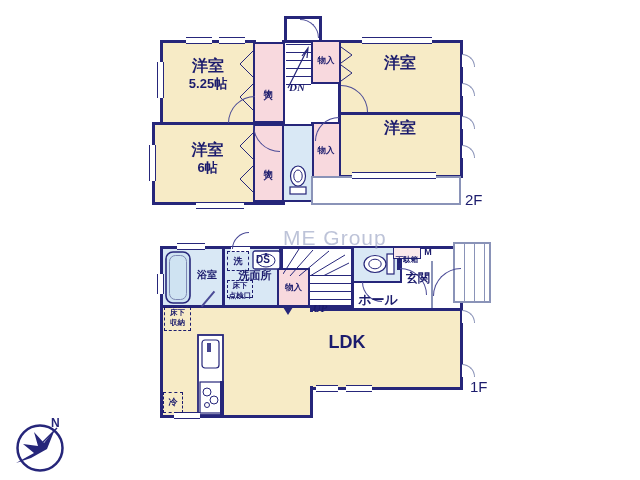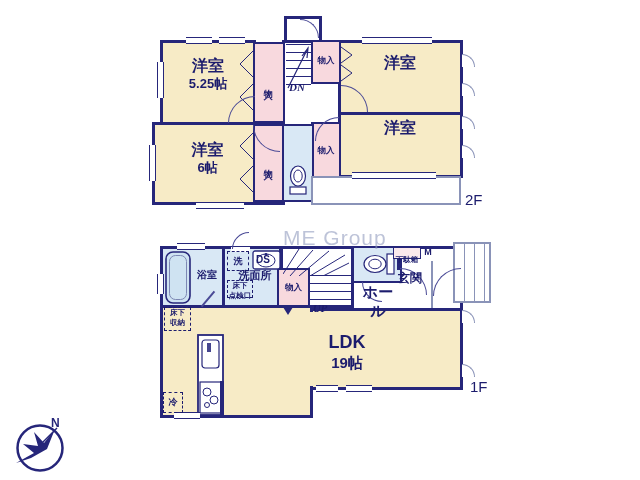--- a/index.html
+++ b/index.html
@@ -167,42 +167,41 @@
   <div class="abs arc arc-tl" style="left:232px;top:232px;width:17px;height:17px;"></div>
   <div class="abs" style="left:231px;top:247px;width:19px;height:5px;background:#fff;z-index:30;"></div>
 
   <svg class="abs" style="left:362px;top:252px;z-index:30;" width="34" height="24" viewBox="0 0 34 24">
     <rect x="25" y="2" width="7" height="20" fill="#fff" stroke="#26267a" stroke-width="1.2"></rect>
     <ellipse cx="13" cy="12" rx="11" ry="8.5" fill="#fff" stroke="#26267a" stroke-width="1.2"></ellipse>
     <ellipse cx="13" cy="12" rx="6.2" ry="4.8" fill="none" stroke="#26267a" stroke-width="1"></ellipse>
   </svg>
   <div class="abs arc arc-bl" style="left:362px;top:282px;width:20px;height:20px;"></div>
 
-  <div class="abs lbl" style="left:358px;top:283px;width:40px;font-size:15px;">ホール</div>
+  <div class="abs lbl" style="left:358px;top:292px;width:40px;font-size:13px;">ホール</div>
   <div class="abs" style="left:397px;top:246px;width:4px;height:24px;background:var(--wall);z-index:22;"></div>
   <div class="abs" style="left:393px;top:247px;width:28px;height:12px;background:#fbe9ec;border:1px solid var(--wall);z-index:40;text-align:center;">
     <span style="font-size:7.5px;font-weight:bold;margin-top:28px;">下駄箱</span>
   </div>
   <div class="abs lbl" style="left:423px;top:247px;width:10px;font-size:9px;">M</div>
-  <div class="abs lbl" style="left:392px;top:271px;width:36px;font-size:12px;">玄関</div>
+  <div class="abs lbl" style="left:400px;top:271px;width:36px;font-size:12px;">玄関</div>
   <div class="abs" style="left:431px;top:261px;width:1.5px;height:47px;background:var(--lite);z-index:30;"></div>
   <div class="abs arc arc-tr" style="left:400px;top:268px;width:27px;height:27px;"></div>
   <div class="abs arc arc-tl" style="left:433px;top:268px;width:28px;height:28px;"></div>
 
   <div class="abs deck" style="left:453px;top:242px;width:38px;height:61px;"></div>
   <div class="abs" style="left:464px;top:244px;width:1px;height:57px;background:var(--lite);z-index:6;"></div>
   <div class="abs" style="left:474px;top:244px;width:1px;height:57px;background:var(--lite);z-index:6;"></div>
   <div class="abs" style="left:484px;top:244px;width:1px;height:57px;background:var(--lite);z-index:6;"></div>
 
   <div class="abs room" style="left:160px;top:305px;width:153px;height:113px;"></div>
   <div class="abs room" style="left:310px;top:308px;width:153px;height:82px;"></div>
   <div class="abs patch" style="left:308px;top:312px;width:10px;height:74px;"></div>
   <div class="abs lbl" style="left:295px;top:331px;width:104px;">
     <div style="font-size:18px;">LDK</div>
-    <div style="font-size:15px;">19帖</div>
   </div>
 
   <svg class="abs" style="left:197px;top:334px;z-index:30;" width="27" height="82" viewBox="0 0 27 82">
     <rect x="1" y="1" width="25" height="80" fill="#fff" stroke="#26267a" stroke-width="1.8"></rect>
     <rect x="5" y="6" width="17" height="28" rx="3" fill="#fff" stroke="#26267a" stroke-width="1.2"></rect>
     <rect x="10" y="9" width="4" height="9" fill="#26267a" opacity="0.85"></rect>
     <rect x="3" y="48" width="21" height="31" fill="#fff" stroke="#26267a" stroke-width="1.2"></rect>
     <circle cx="10" cy="58" r="4" fill="none" stroke="#26267a" stroke-width="1"></circle>
     <circle cx="17" cy="66" r="4" fill="none" stroke="#26267a" stroke-width="1"></circle>
     <circle cx="10" cy="71" r="2.5" fill="none" stroke="#26267a" stroke-width="1"></circle>

